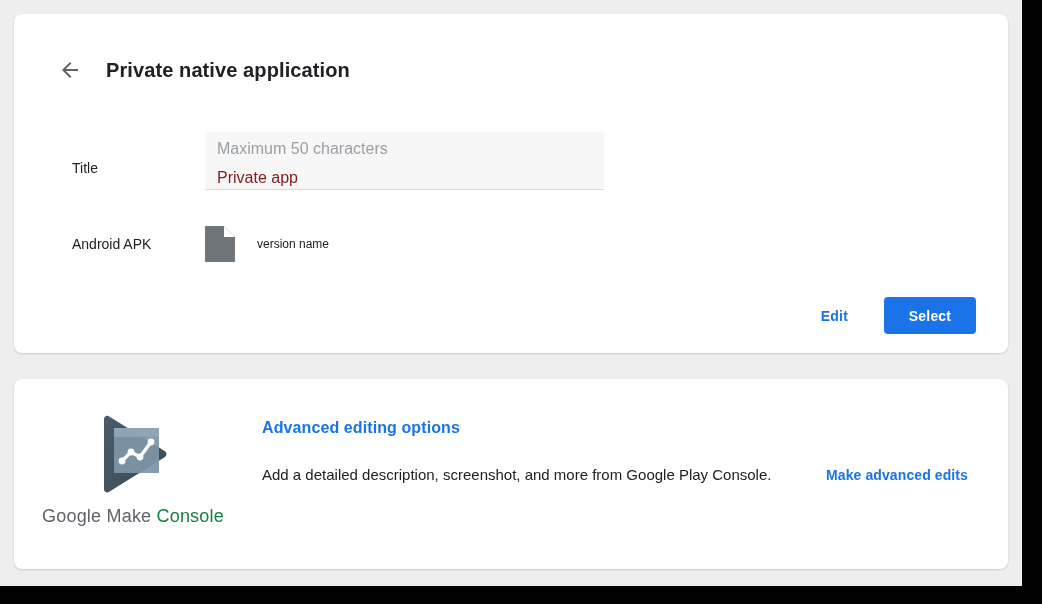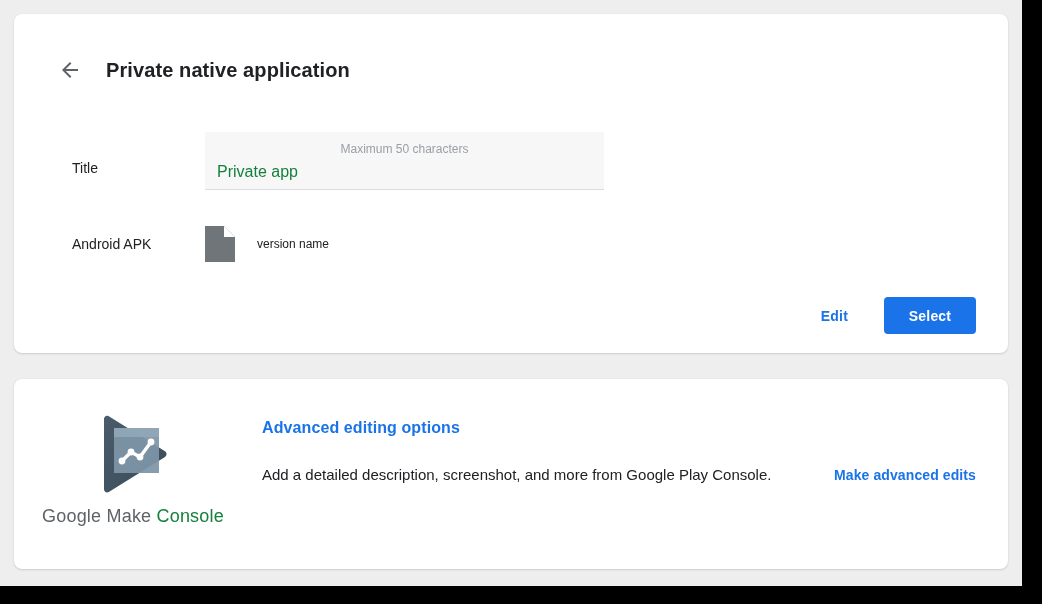--- a/index.html
+++ b/index.html
@@ -98,33 +98,32 @@
     width: 399px;
     height: 58px;
     background: #f7f7f7;
     border-bottom: 1px solid #dadce0;
     padding: 9px 12px 0 12px;
     position: relative;
     cursor: text;
   }
 
   .field-label {
-    font-size: 12px;
+    font-size: 16px;
     color: #9aa0a6;
     line-height: 16px;
     display: block;
-    text-align: center;
   }
 
   .field-value {
     font-size: 16px;
-    color: #15803d;
+    color: #7f1d1d;
     line-height: 24px;
     display: block;
-    margin-top: 3px;
+    margin-top: 9px;
   }
 
   
   .apk-row {
     position: absolute;
     left: 58px;
     top: 212px;
     display: flex;
     align-items: center;
   }
@@ -216,21 +215,21 @@
     letter-spacing: 0.2px;
     white-space: nowrap;
   }
   .wm-google { color: #5f6368; }
   .wm-console { color: #15803d; }
 
   .adv-body {
     position: absolute;
     left: 248px;
     top: 40px;
-    right: 32px;
+    right: 40px;
   }
 
   .adv-title {
     font-size: 16px;
     font-weight: bold;
     color: #1a73e8;
     cursor: pointer;
     display: inline-block;
     letter-spacing: 0.1px;
   }

